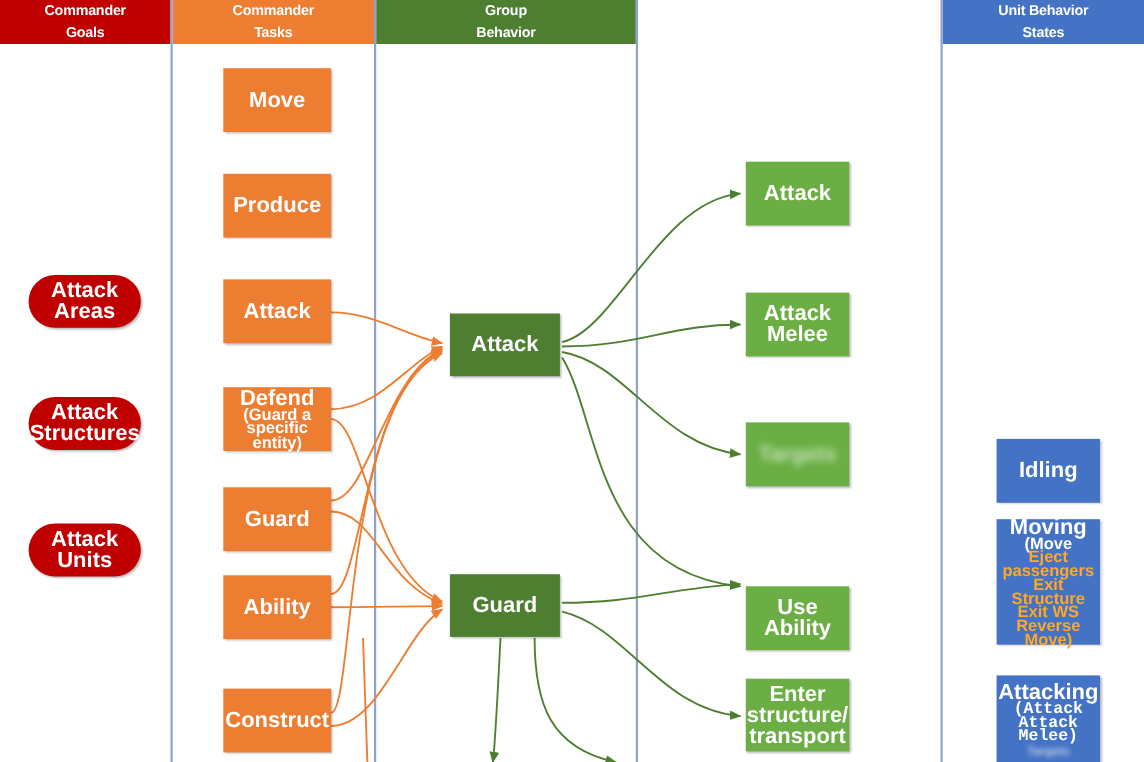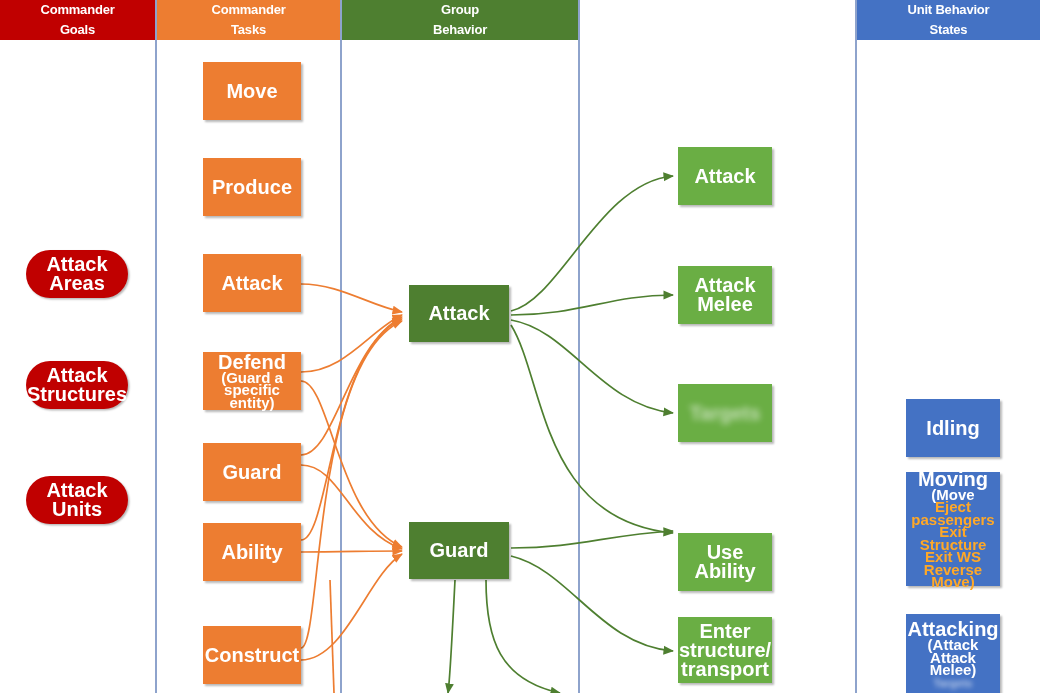--- a/index.html
+++ b/index.html
@@ -240,18 +240,18 @@
   <div class="node ubs" style="left:906px;top:472px;height:114px;">
     <span class="t1">Moving</span>
     <span class="t2" style="white-space:pre-line;">(Move</span>
     <span class="t2 sub-orange" style="white-space:pre-line;">Eject passengers
 Exit Structure
 Exit WS
 Reverse Move)</span>
   </div>
   <div class="node ubs" style="left:906px;top:614px;height:79px;justify-content:flex-start;padding-top:6px;">
     <span class="t1">Attacking</span>
-    <span class="t2" style="white-space:pre-line;">(Attack
+    <span class="t2" style="white-space:pre-line;font-family:Liberation Mono, monospace;">(Attack
 Attack Melee)</span>
     <span class="t2 redacted sm">Targets</span>
   </div>
 
 </div>
 
 </body></html>

